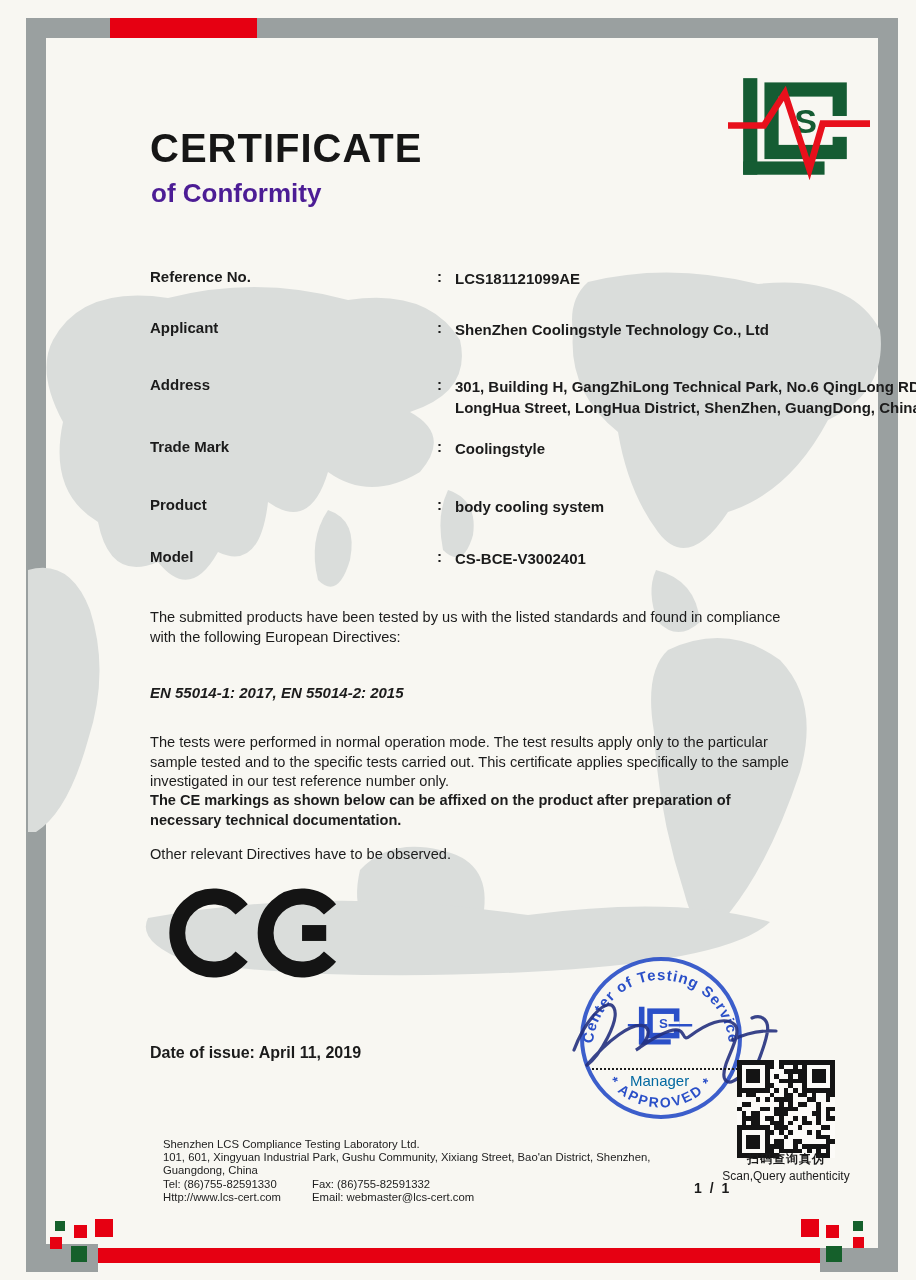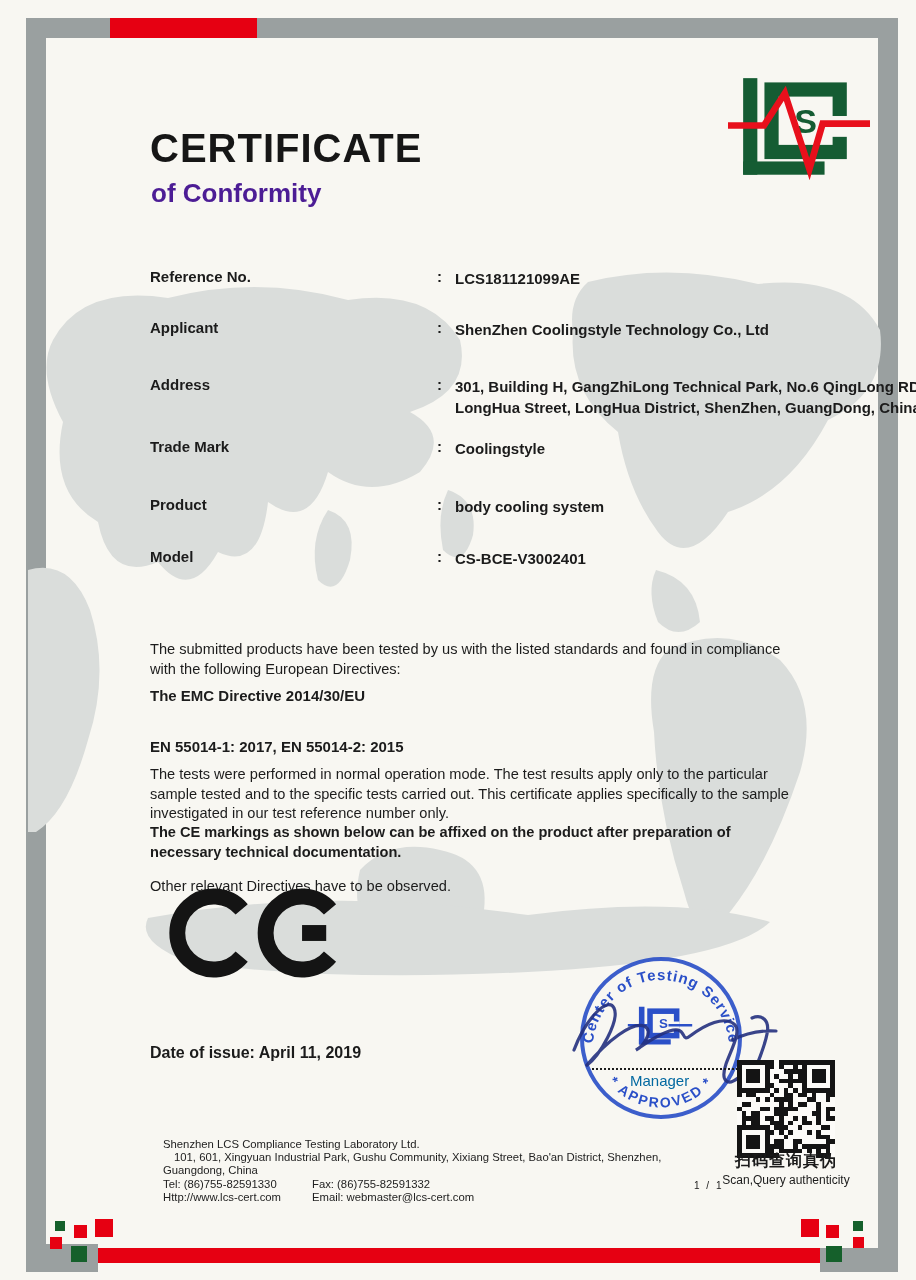--- a/index.html
+++ b/index.html
@@ -11,33 +11,33 @@
   .red{background:#e60012;}
   .sq{position:absolute;}
   .sq.g{background:#15602b;}
   .sq.r{background:#e60012;}
   
   .title{left:150px;top:126px;font-size:40px;font-weight:bold;letter-spacing:1px;color:#161616;}
   .subtitle{left:151px;top:178px;font-size:26px;font-weight:bold;color:#4c1d95;}
   .field-label{font-size:15px;font-weight:bold;width:135px;}
   .field-colon{left:287px;font-size:15px;font-weight:bold;}
   .field-value{left:305px;width:478px;font-size:15px;font-weight:bold;line-height:21px;}
-  .para{left:150px;width:650px;font-size:14.6px;line-height:19.5px;color:#1c1c1c;margin-top:32px;}
+  .para{left:150px;width:650px;font-size:14.6px;line-height:19.5px;color:#1c1c1c;}
   .para.b{font-weight:bold;font-size:15px;}
   .date-line{left:150px;top:1044px;font-size:16px;font-weight:bold;}
   .manager{left:630px;top:1072px;font-size:15px;color:#0369a1;}
   .dotline{left:592px;top:1052px;width:154px;height:16px;border-bottom:2.6px dotted #1d1d1d;}
   .qr-wrap{left:737px;top:1060px;width:98px;height:98px;background:#fcfbf8;display:grid;
            grid-template-columns:repeat(21,1fr);grid-template-rows:repeat(21,1fr);}
   .qr-wrap i{display:block;}
   .qr-wrap i.b{background:#141414;}
   .qr-caption{left:698px;top:1151px;width:176px;text-align:center;}
-  .qr-caption .zh{font-size:16px;font-weight:bold;letter-spacing:1px;}
+  .qr-caption .zh{font-size:12px;font-weight:bold;letter-spacing:1px;}
   .qr-caption .en{font-size:12px;margin-top:1px;}
-  .pagenum{left:694px;top:1180px;font-size:10px;font-weight:normal;letter-spacing:2px;}
+  .pagenum{left:694px;top:1180px;font-size:14px;font-weight:bold;letter-spacing:2px;}
   .footer{font-size:11.3px;color:#222;line-height:13px;}
   svg text{font-family:"Liberation Sans",sans-serif;}
 </style>
 </head>
 <body>
 
 <div class="page">
 
   <div class="abs frame" style="left:26px;top:18px;width:872px;height:20px;"></div>
   <div class="abs red" style="left:110px;top:18px;width:147px;height:20px;"></div>
@@ -112,22 +112,21 @@
     <span class="abs field-colon">:</span>
     <span class="abs field-value">body cooling system</span>
   </div>
   <div class="abs" style="left:150px;top:548px;">
     <span class="abs field-label">Model</span>
     <span class="abs field-colon">:</span>
     <span class="abs field-value">CS-BCE-V3002401</span>
   </div>
 
   <div class="abs para" style="top:608px;">The submitted products have been tested by us with the listed standards and found in compliance with the following European Directives:</div>
-  <div class="abs para b" style="top:654px;">The EMC Directive 2014/30/EU</div>
-  <div class="abs para b" style="top:705px;">EN 55014-1: 2017, EN 55014-2: 2015</div>
+  <div class="abs para b" style="top:683px;font-style:italic;">EN 55014-1: 2017, EN 55014-2: 2015</div>
   <div class="abs para" style="top:733px;">The tests were performed in normal operation mode. The test results apply only to the particular sample tested and to the specific tests carried out. This certificate applies specifically to the sample investigated in our test reference number only.</div>
   <div class="abs para" style="top:791px;font-weight:bold;">The CE markings as shown below can be affixed on the product after preparation of necessary technical documentation.</div>
   <div class="abs para" style="top:845px;">Other relevant Directives have to be observed.</div>
 
   <svg class="abs" style="left:146px;top:880px;" width="212" height="106" viewBox="0 0 360 170" aria-label="CE">
     <g stroke="#141414" stroke-width="27" fill="none">
       <path d="M162.5,45 A62,62 0 1 0 162.5,125"></path>
       <path d="M312.5,45 A62,62 0 1 0 312.5,125"></path>
       <path d="M265,85 H306"></path>
     </g>
@@ -609,20 +608,20 @@
       <i class="b"></i>
       <i></i>
     </div>
   <div class="abs qr-caption">
     <div class="zh">扫码查询真伪</div>
     <div class="en">Scan,Query authenticity</div>
   </div>
   <div class="abs pagenum">1 / 1</div>
 
   <span class="abs footer" style="left:163px;top:1138px;">Shenzhen LCS Compliance Testing Laboratory Ltd.</span>
-  <span class="abs footer" style="left:163px;top:1151px;margin-left:11px;">101, 601, Xingyuan Industrial Park, Gushu Community, Xixiang Street, Bao'an District, Shenzhen,</span>
+  <span class="abs footer" style="left:163px;top:1151px;">101, 601, Xingyuan Industrial Park, Gushu Community, Xixiang Street, Bao'an District, Shenzhen,</span>
   <span class="abs footer" style="left:163px;top:1164px;">Guangdong, China</span>
   <span class="abs footer" style="left:163px;top:1178px;text-align:center;">Tel: (86)755-82591330</span>
   <span class="abs footer" style="left:312px;top:1178px;">Fax: (86)755-82591332</span>
   <span class="abs footer" style="left:163px;top:1191px;">Http://www.lcs-cert.com</span>
   <span class="abs footer" style="left:312px;top:1191px;">Email: webmaster@lcs-cert.com</span>
 
 </div>
 
 </body></html>

